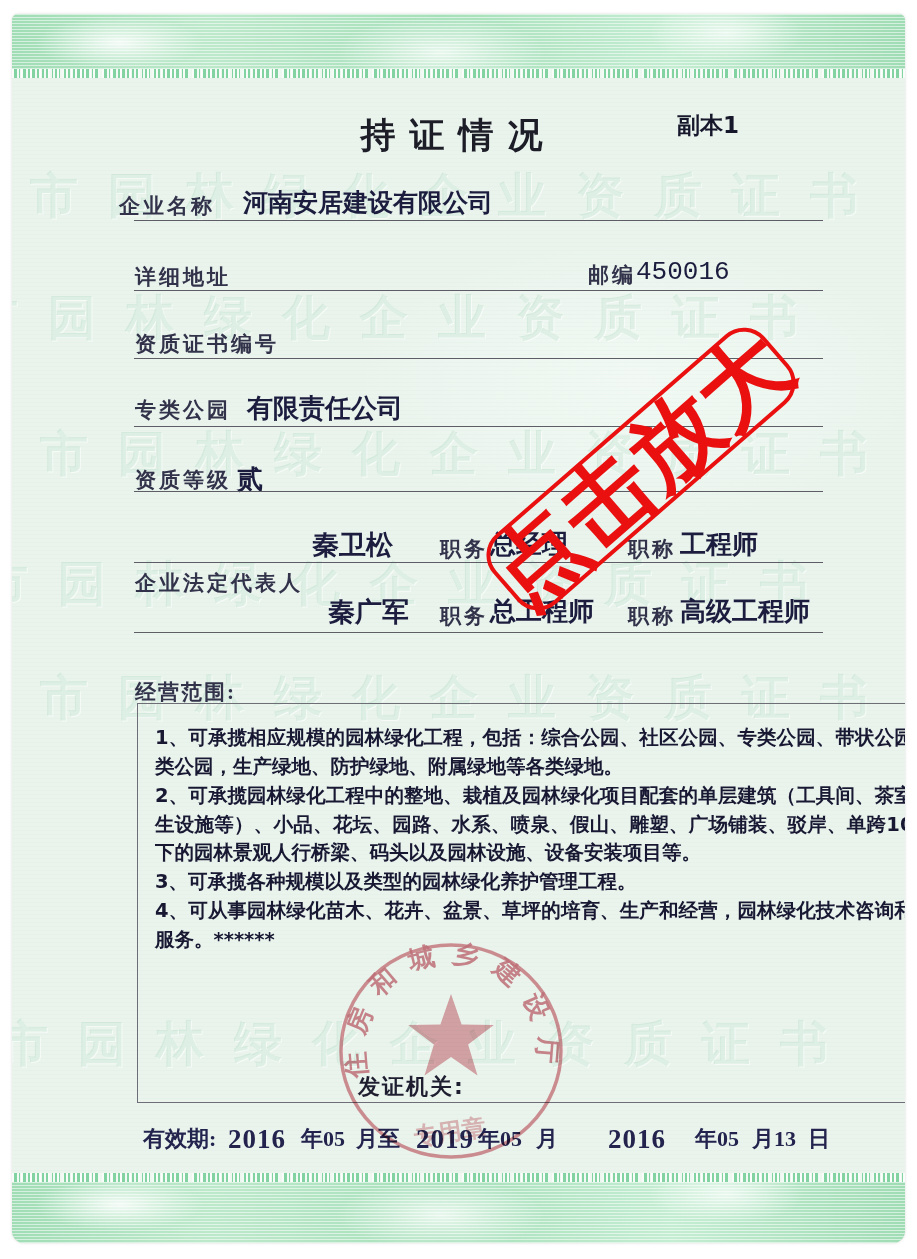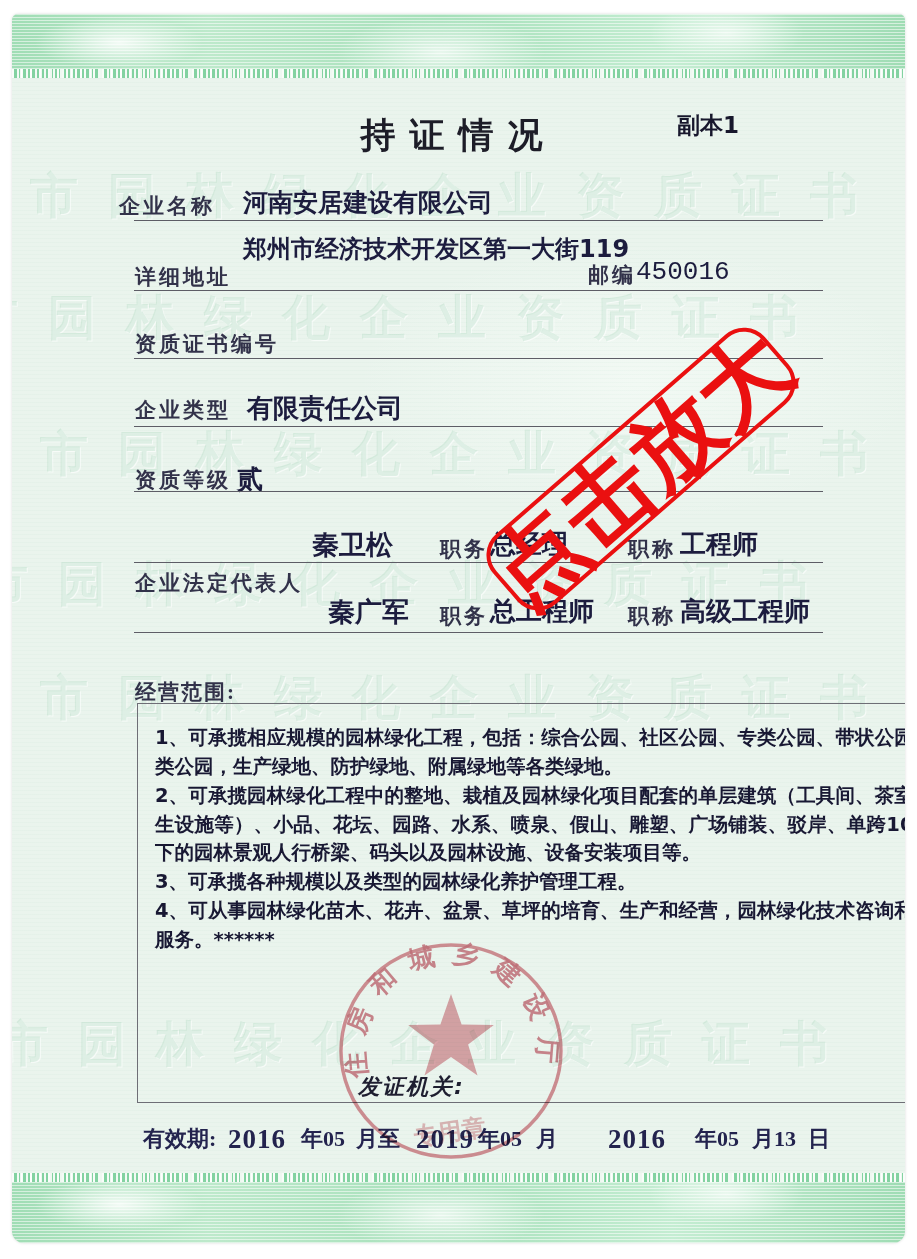--- a/index.html
+++ b/index.html
@@ -36,21 +36,21 @@
   .lbl{position:absolute;font-family:"Liberation Serif",serif;font-size:21px;font-weight:600;
        color:#32324a;letter-spacing:3px;white-space:nowrap;}
   .val{position:absolute;font-size:25px;font-weight:700;color:#1c1c3e;white-space:nowrap;}
   .mono{font-family:"Liberation Mono",monospace;font-weight:400;text-align:center;}
   .rule{position:absolute;left:122px;width:689px;height:0;border-top:1.6px solid #5d5d66;}
   .scopebox{position:absolute;left:125px;top:689px;width:833px;height:400px;
             border:1.6px solid #6e6e76;box-sizing:border-box;padding:20px 16px 0 17px;}
   .scopebox p{margin:0;font-size:19.5px;font-weight:700;line-height:1.48;color:#181833;
               text-align:justify;}
   .issuer{position:absolute;left:346px;top:1058px;font-size:22px;font-weight:700;color:#1e1e30;
-          letter-spacing:2px;font-style:italic;}
+          letter-spacing:2px;}
   .vtok{position:absolute;top:1110px;font-family:"Liberation Serif",serif;font-size:22px;
         font-weight:700;color:#23234e;white-space:nowrap;}
   .vnum{font-size:27px;letter-spacing:1px;}
   .stamp{position:absolute;left:449px;top:409px;width:352px;height:84px;
          border:4px solid #ea1010;border-radius:28px;transform:rotate(-41deg);
          display:flex;align-items:center;justify-content:center;overflow:visible;z-index:8;
          background:transparent;cursor:pointer;}
   .stamp span{font-size:90px;font-weight:900;color:#ea1010;white-space:nowrap;line-height:84px;
               letter-spacing:0px;font-family:"DejaVu Sans",sans-serif;}
   .seal{position:absolute;left:326px;top:928px;z-index:6;mix-blend-mode:multiply;opacity:.88;}
@@ -75,30 +75,29 @@
     <div class="wm" style="left:-50px;top:652px;">城市园林绿化企业资质证书</div>
     <div class="wm" style="left:-90px;top:998px;">城市园林绿化企业资质证书</div>
 
     <div class="title">持证情况</div>
     <div class="copy">副本1</div>
 
     <span class="lbl" style="left:107px;top:178px;">企业名称</span>
     <span class="val" style="left:231px;top:172px;">河南安居建设有限公司</span>
     <div class="rule" style="top:206px;"></div>
 
-    <span class="val" style="left:231px;top:219px;font-size:24px;">郑州市经济技术开发区第一大街119</span>
     <span class="lbl" style="left:123px;top:249px;">详细地址</span>
     <span class="lbl" style="left:576px;top:247px;">邮编</span>
     <span class="val mono" style="left:624px;top:243px;font-size:26px;">450016</span>
     <div class="rule" style="top:276px;"></div>
 
     <span class="lbl" style="left:123px;top:316px;">资质证书编号</span>
     <div class="rule" style="top:344px;"></div>
 
-    <span class="lbl" style="left:123px;top:382px;">企业类型</span>
+    <span class="lbl" style="left:123px;top:382px;">专类公园</span>
     <span class="val" style="left:235px;top:377px;font-size:26px;">有限责任公司</span>
     <div class="rule" style="top:412px;"></div>
 
     <span class="lbl" style="left:123px;top:452px;">资质等级</span>
     <span class="val" style="left:225px;top:448px;font-size:26px;">贰</span>
     <div class="rule" style="top:477px;"></div>
 
     <span class="lbl" style="left:123px;top:519px;margin-top:36px;">企业法定代表人</span>
     <span class="val" style="left:300px;top:513px;font-size:27px;">秦卫松</span>
     <span class="lbl" style="left:428px;top:521px;">职务</span>

